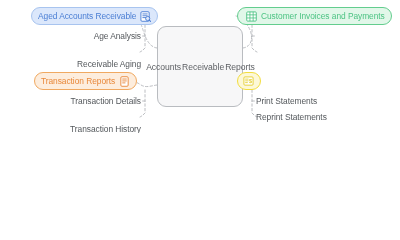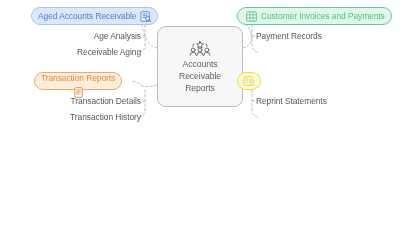--- a/index.html
+++ b/index.html
@@ -32,21 +32,21 @@
     position: absolute;
     left: 157px;
     top: 26px;
     width: 86px;
     height: 81px;
     box-sizing: border-box;
     border: 1.1px solid #b9bcc0;
     border-radius: 9px;
     background: #f7f7f8;
     display: flex;
-    flex-direction: column;
+    flex-direction: row;
     align-items: center;
     justify-content: center;
     gap: 1px;
   }
   .center-icon {
     width: 24px;
     height: 17px;
     display: block;
   }
   .center-label {
@@ -89,21 +89,20 @@
     background: #dbe7fb;
     border-color: #a8c4ef;
   }
   #node-aged .node-label { color: #4a7ed4; }
 
   #node-transaction {
     left: 34px;
     top: 72px;
     background: #fdeddd;
     border-color: #f0a961;
-    flex-direction: column;
   }
   #node-transaction .node-label { color: #e8883a; }
 
   #node-customer {
     left: 237px;
     top: 7px;
     background: #e1f7e9;
     border-color: #63cd8e;
     padding-left: 8px;
   }
@@ -125,21 +124,21 @@
     flex-direction: column;
   }
   .leaf {
     font-size: 8.4px;
     line-height: 16px;
     color: #54585c;
     letter-spacing: -0.05px;
     white-space: nowrap;
   }
   .leaf-list.right .leaf { text-align: left; }
-  .leaf-list.left { align-items: flex-end; }
+  .leaf-list.left { align-items: flex-end; gap: 12px; }
   .leaf-list.left .leaf { text-align: right; }
 
   #leaves-aged       { left: 0px;   top: 28px; width: 141px; }
   #leaves-transaction{ left: 0px;   top: 93px; width: 141px; }
   #leaves-customer   { left: 256px; top: 28px; }
   #leaves-monthly    { left: 256px; top: 93px; }
 </style>
 </head>
 <body>
 
@@ -223,27 +222,27 @@
 <div class="node" id="node-customer">
   <svg class="node-icon" viewBox="0 0 12 12" xmlns="http://www.w3.org/2000/svg">
     <rect x="0.8" y="1" width="10.4" height="10" rx="1" fill="#ffffff" stroke="#4cc383" stroke-width="1"></rect>
     <g stroke="#4cc383" stroke-width="0.9">
       <path d="M0.8 4.2 H11.2 M0.8 7.6 H11.2 M4.3 1 V11 M7.8 1 V11"></path>
     </g>
   </svg>
   <span class="node-label">Customer Invoices and Payments</span>
 </div>
 <div class="leaf-list right" id="leaves-customer">
-  <div class="leaf">Payment Records</div>
 </div>
 
 <div class="node" id="node-monthly">
   <svg class="node-icon" viewBox="0 0 12 12" xmlns="http://www.w3.org/2000/svg">
     <rect x="1" y="1" width="10" height="9" rx="1.1" fill="#ffffff" stroke="#e6cf2e" stroke-width="1"></rect>
     <g stroke="#e6cf2e" stroke-width="0.9" stroke-linecap="round">
       <path d="M2.8 3.4 H5.6 M2.8 5.3 H5.6 M2.8 7.2 H4.8"></path>
     </g>
     <text x="8.1" y="7.6" font-family="Liberation Sans, sans-serif" font-size="6" font-weight="bold" fill="#e6cf2e" text-anchor="middle">$</text>
   </svg>
 </div>
 <div class="leaf-list right" id="leaves-monthly">
+  <div class="leaf">Print Statements</div>
   <div class="leaf">Reprint Statements</div>
 </div>
 
 </body></html>

